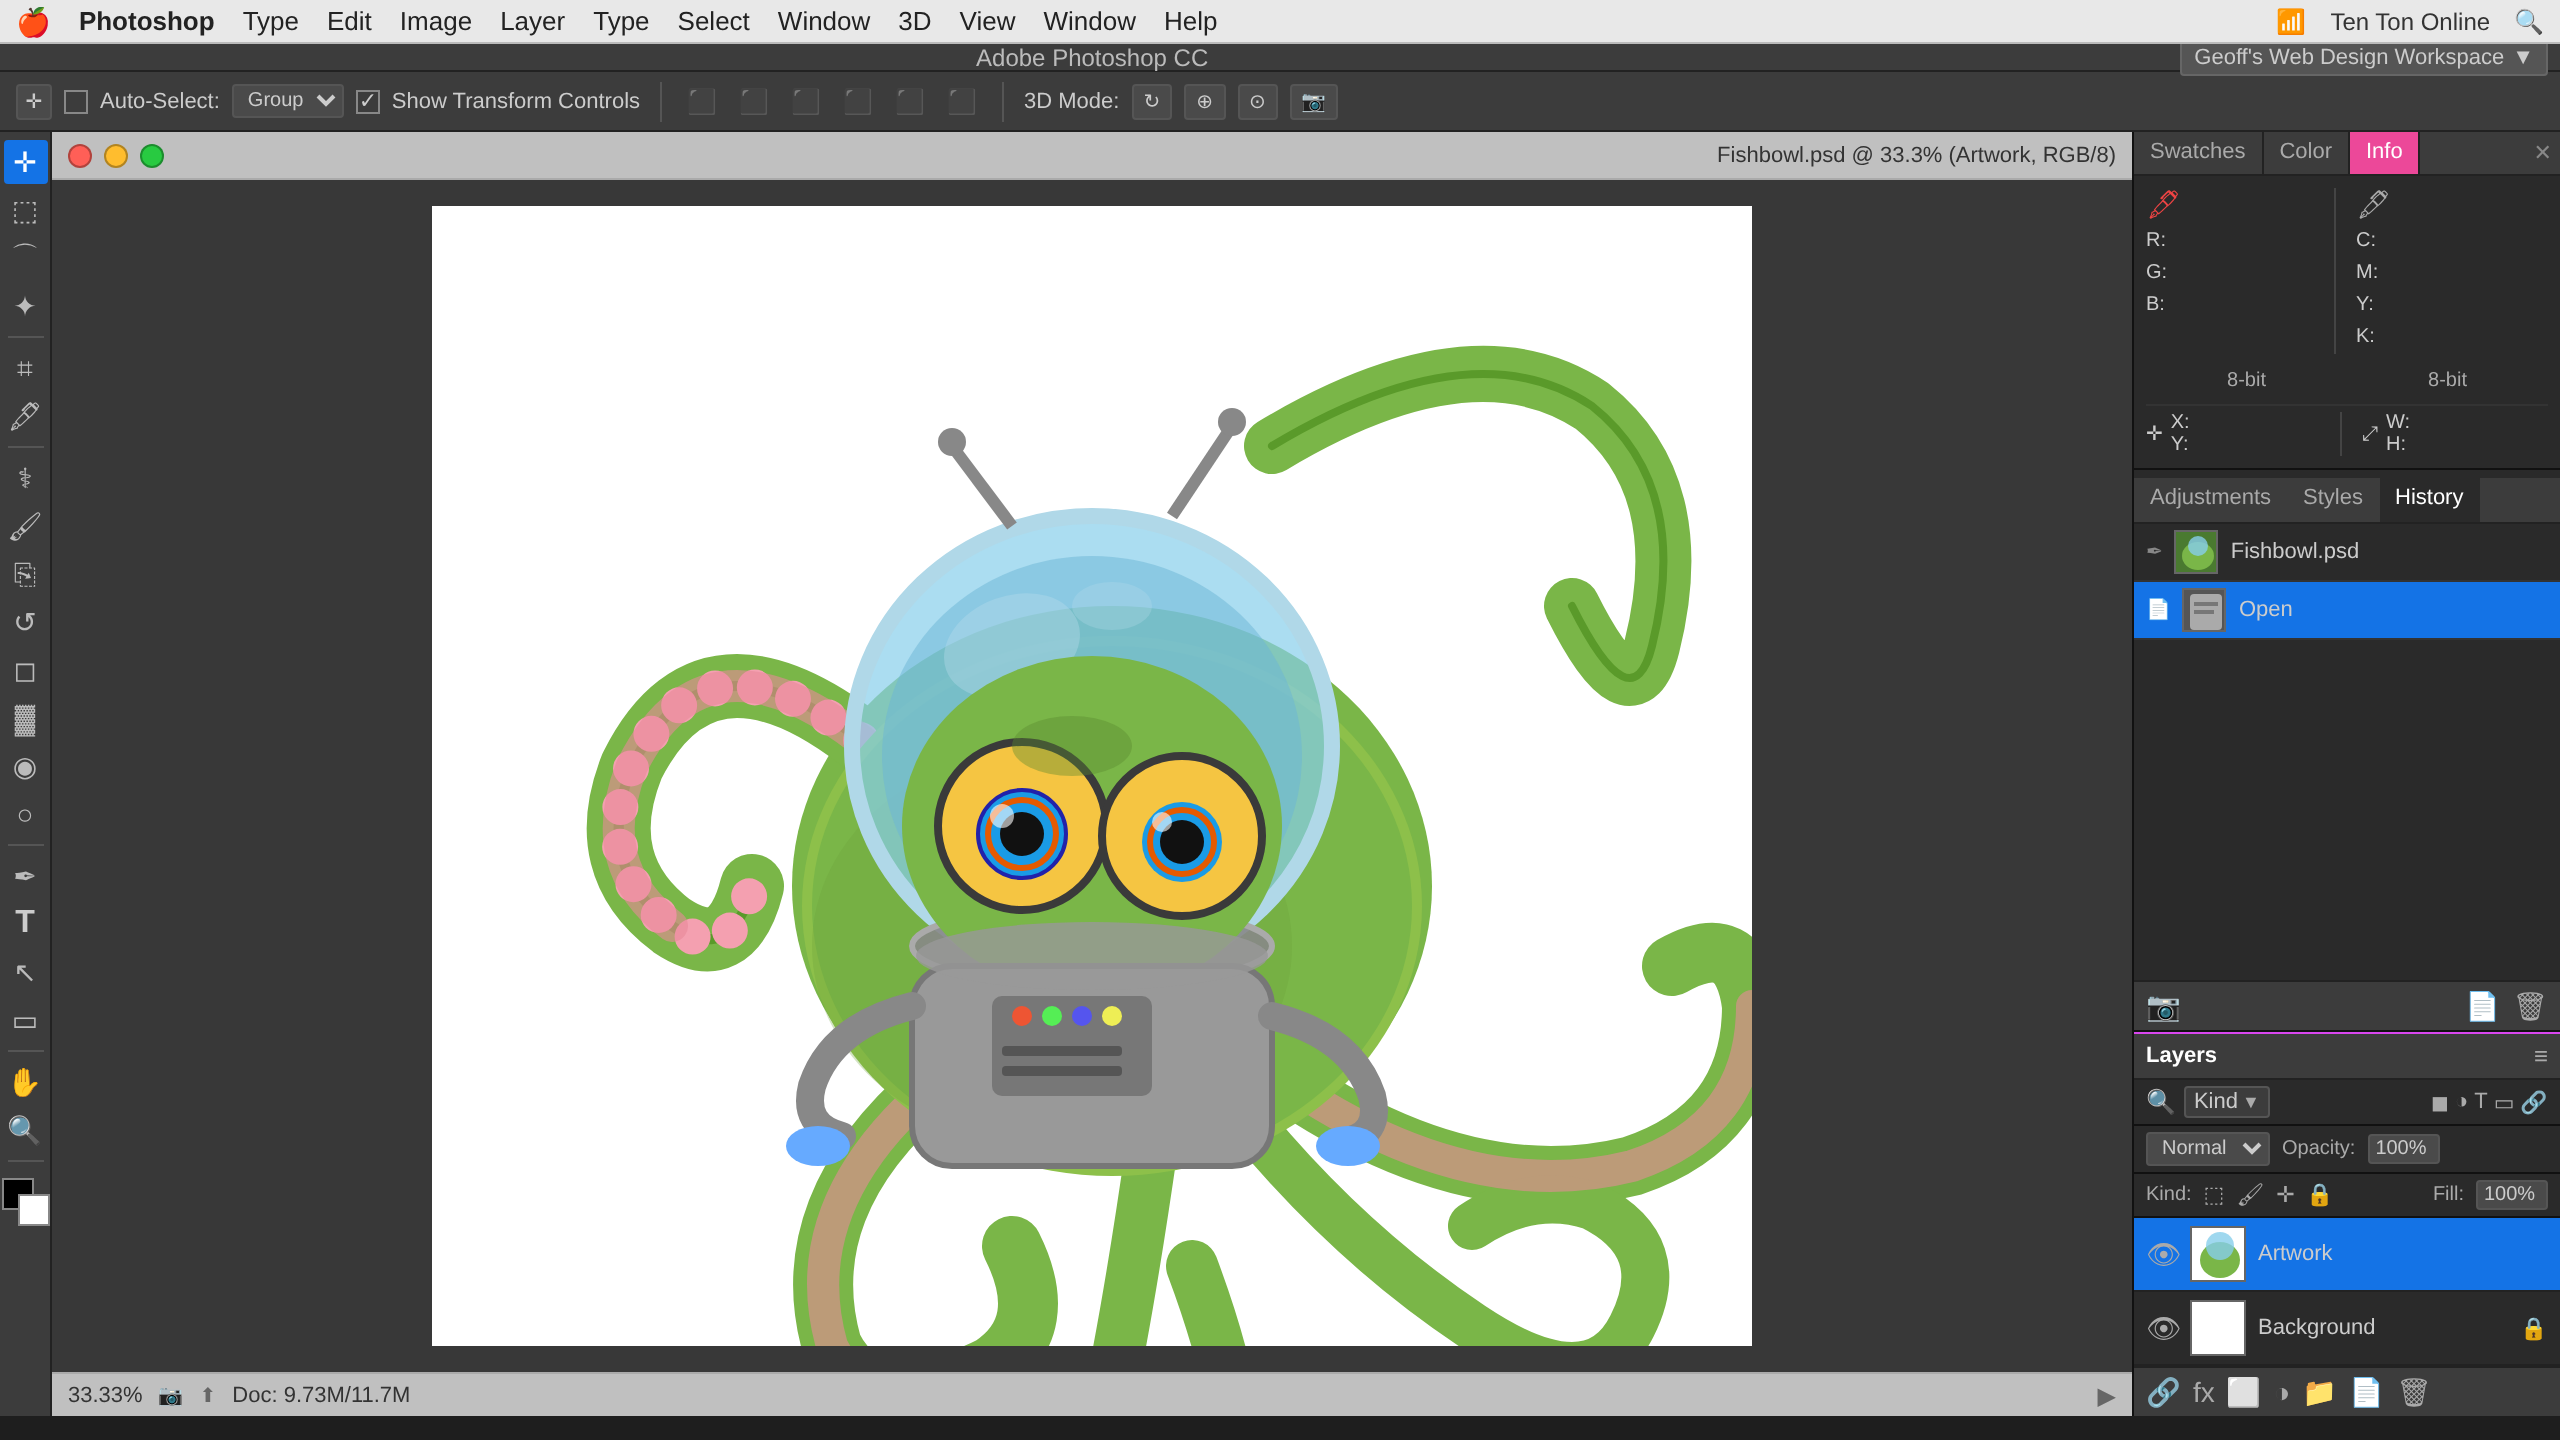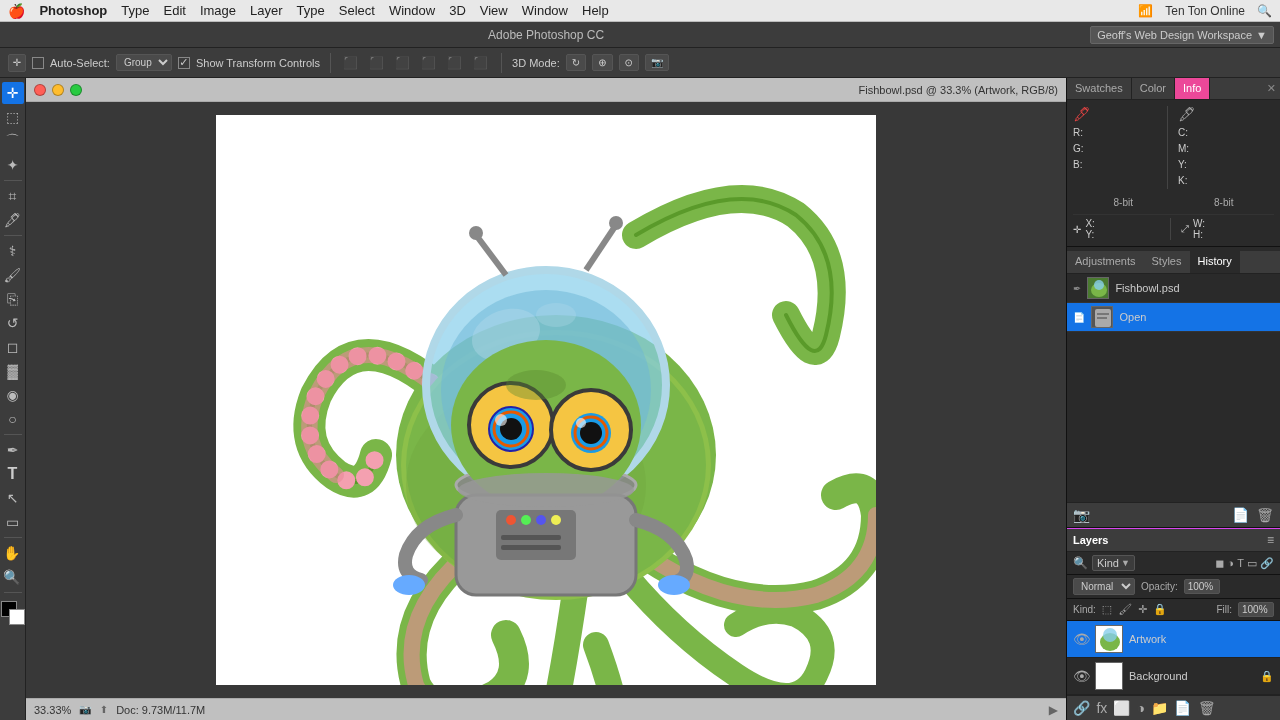--- a/index.html
+++ b/index.html
@@ -12,21 +12,21 @@
       border-bottom: 1px solid #bbb;
       position: relative; z-index: 100;
     }
     .apple-logo { font-size: 14px; margin-right: 14px; color: #333; }
     .menu-item { font-size: 13px; color: #222; font-weight: 500; margin-right: 14px; white-space: nowrap; }
     .menu-item.bold { font-weight: 700; }
     .menu-bar-right { margin-left: auto; display: flex; align-items: center; gap: 12px; font-size: 12px; color: #333; }
 
     
     #ps-toolbar {
-      width: 100%; height: 26px; background: #3c3c3c;
+      width: 100%; height: 14px; background: #3c3c3c;
       display: flex; align-items: center; padding: 0 6px; gap: 4px;
       border-bottom: 1px solid #222;
     }
     .ps-select {
       background: #4a4a4a; border: 1px solid #555; border-radius: 2px;
       color: #ccc; font-size: 10px; padding: 1px 3px; cursor: pointer;
     }
     .ps-tool-icon { width: 18px; height: 18px; background: #4a4a4a; border: 1px solid #555; border-radius: 2px; display: flex; align-items: center; justify-content: center; font-size: 10px; cursor: pointer; }
     .toolbar-title { flex: 1; text-align: center; font-size: 12px; color: #bbb; }
     .workspace-selector {

